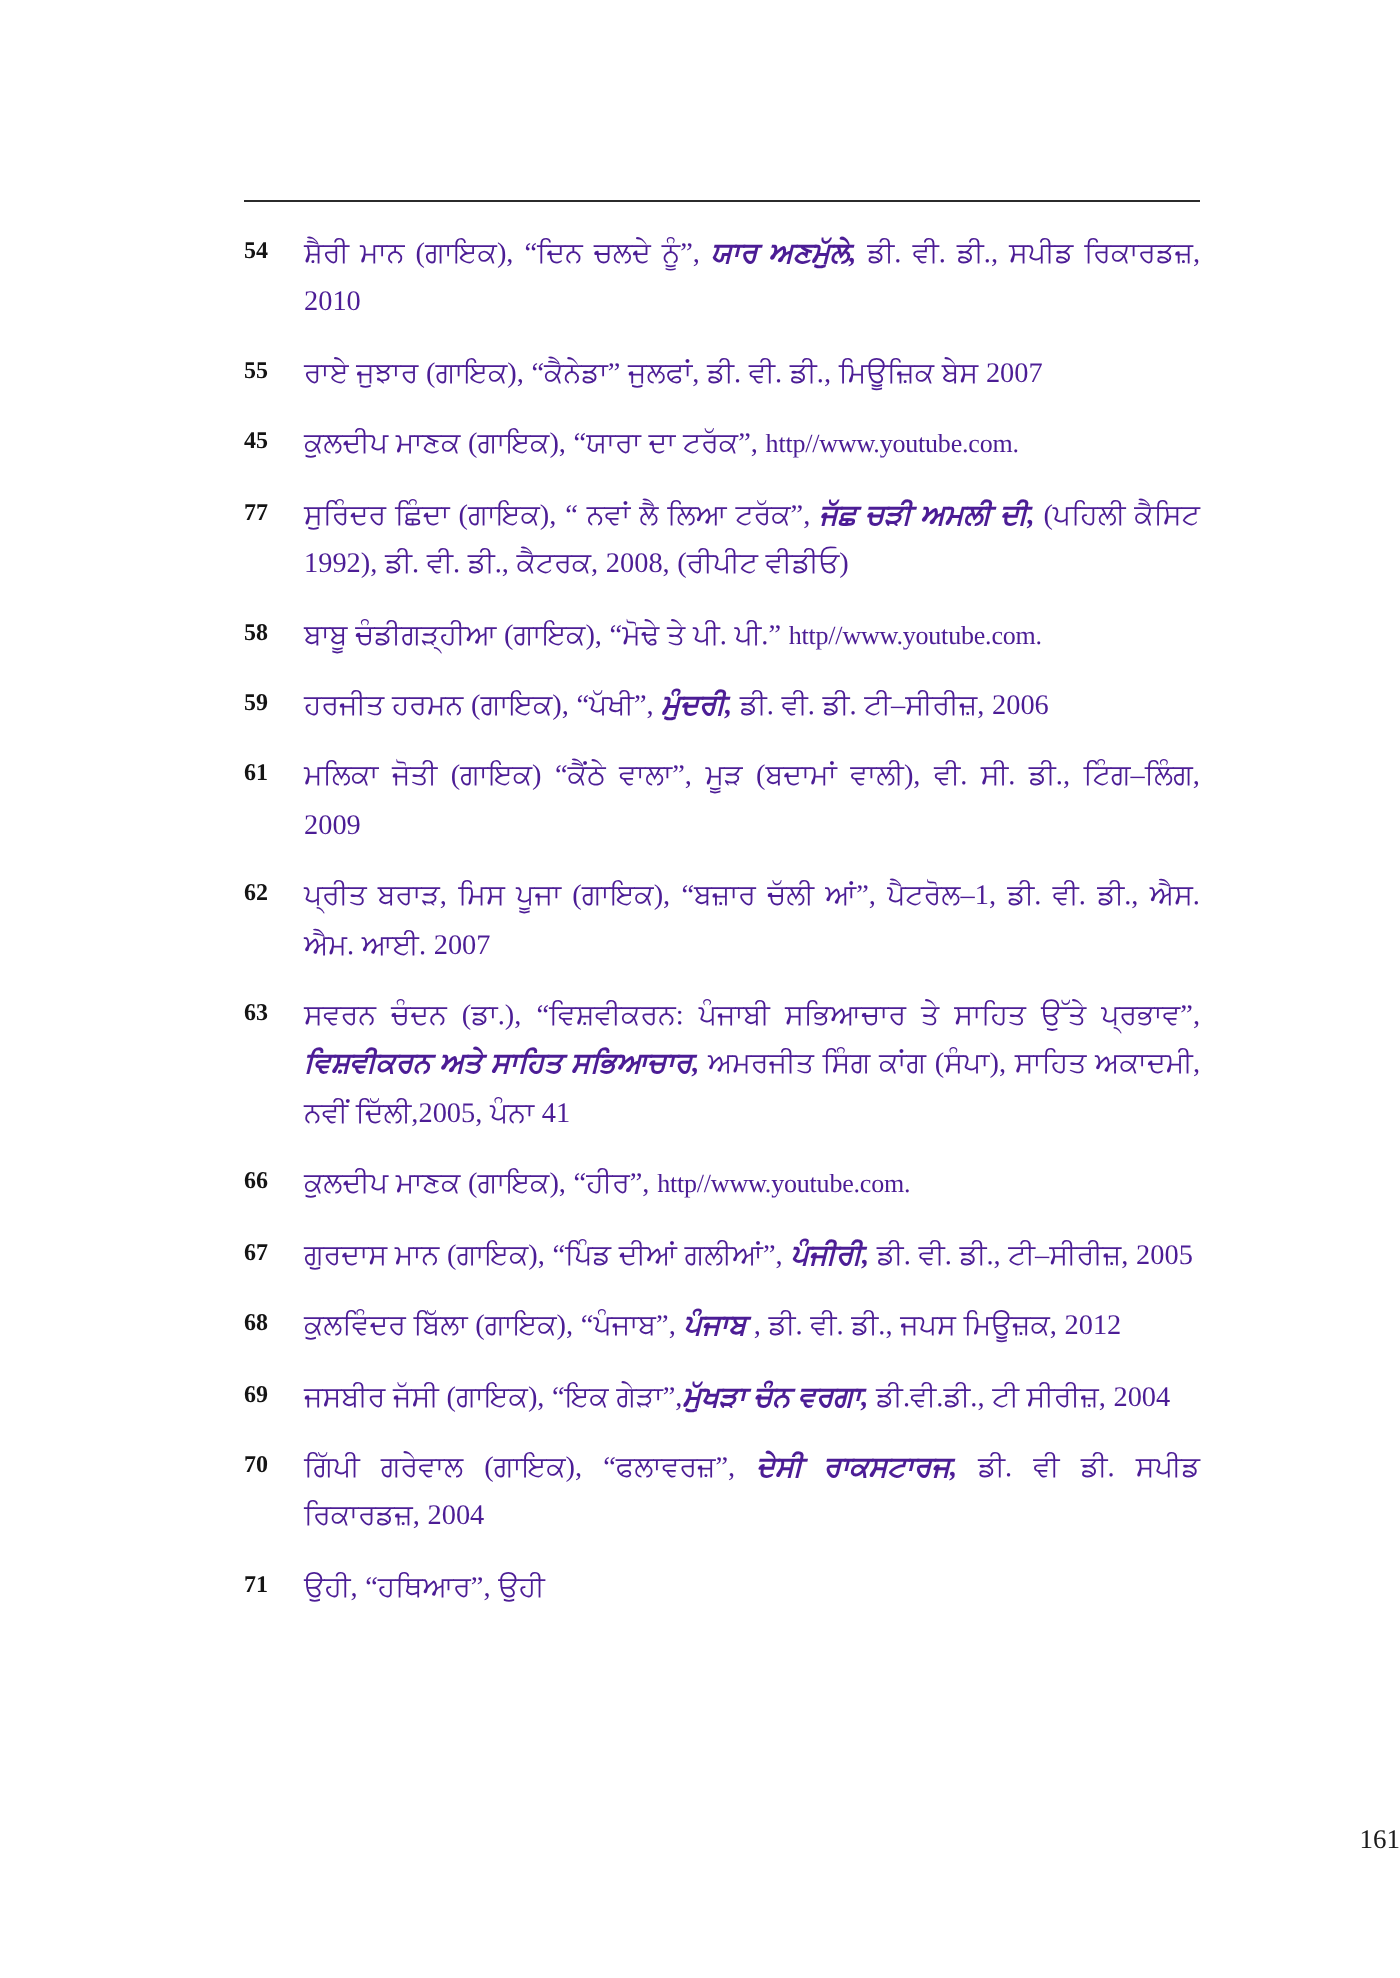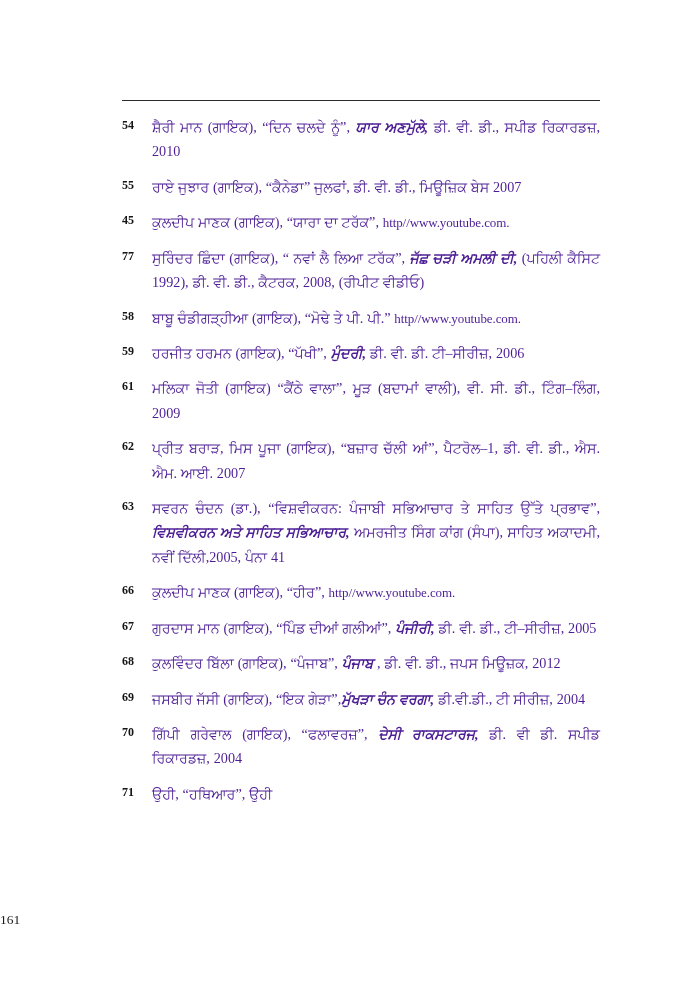--- a/index.html
+++ b/index.html
@@ -82,21 +82,21 @@
     letter-spacing: -0.1px;
   }
   .r-num {
     font-family: "Liberation Serif", "DejaVu Serif", serif;
   }
   .page-number {
     position: absolute;
     left: 0;
     right: 0;
     top: 912px;
-    text-align: left;
+    text-align: right;
     font-family: "Liberation Serif", "DejaVu Serif", serif;
     font-size: 13.5px;
     color: #1a1a1a;
   }
 </style>
 </head>
 <body>
 
 <div class="page">
 

